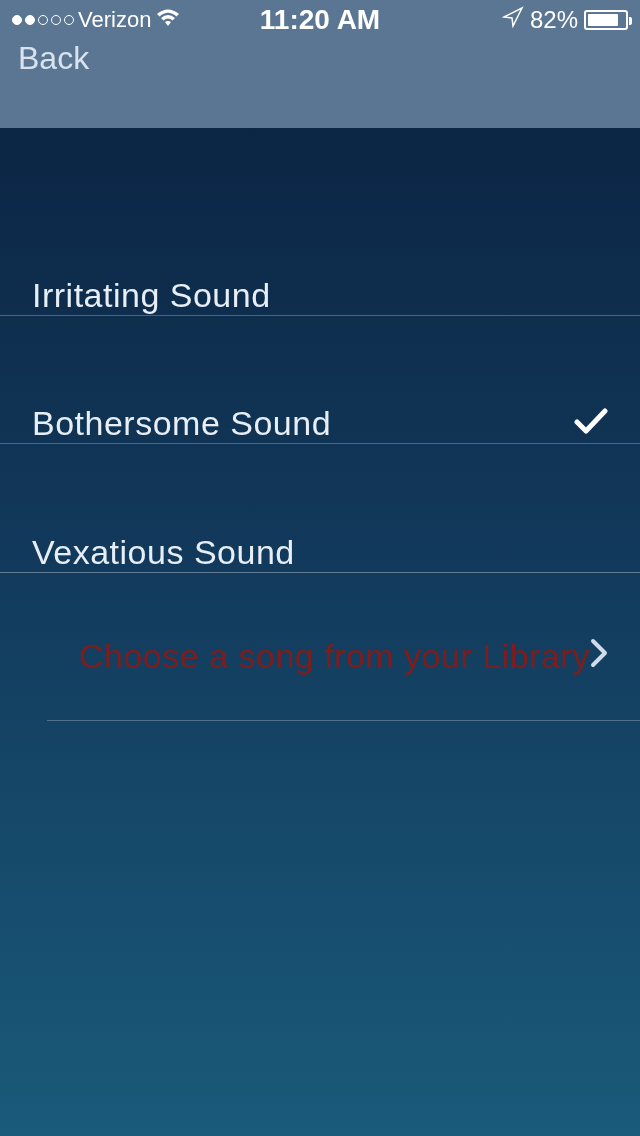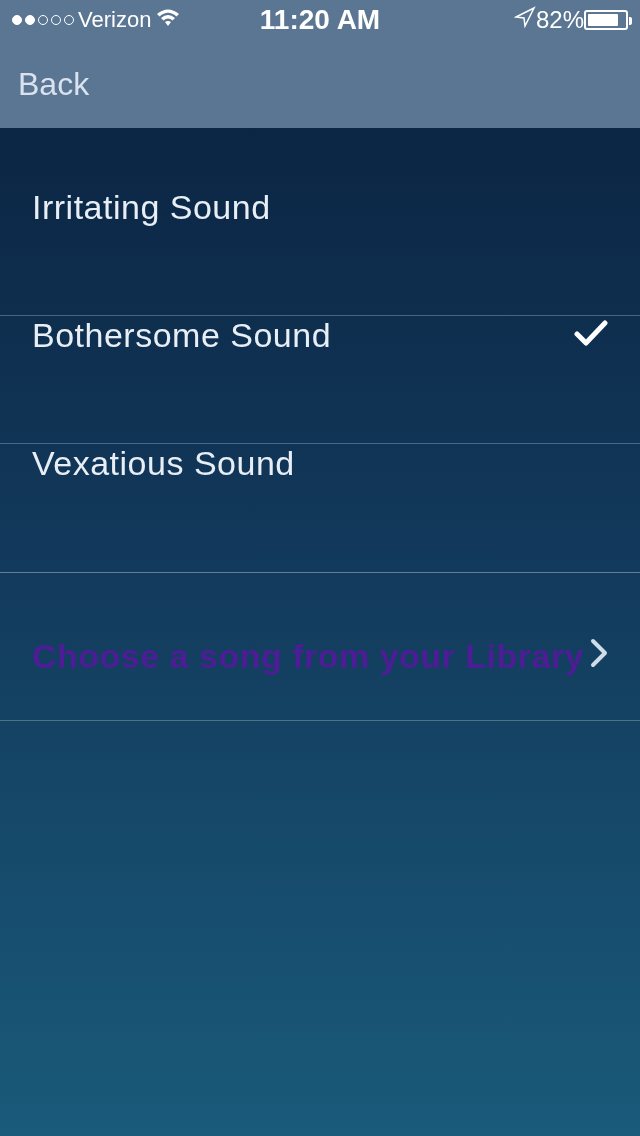--- a/index.html
+++ b/index.html
@@ -11,47 +11,47 @@
       background: #5a7692;
       display: flex;
       align-items: center;
       justify-content: space-between;
       padding: 0 12px;
       color: #fff;
       font-size: 24px;
       font-weight: 500;
     }
     .status-left { display: flex; align-items: center; }
-    .status-right { display: flex; align-items: center; gap: 0; }
+    .status-right { display: flex; align-items: center; gap: 6px; }
     .signal-dots { display: flex; gap: 3px; align-items: center; }
     .dot { width: 10px; height: 10px; border-radius: 50%; border: 1.5px solid #fff; }
     .dot.filled { background: #fff; }
     .carrier { font-size: 22px; margin-left: 4px; }
     .wifi { display: inline-block; margin-left: 4px; }
     .time { font-weight: 600; font-size: 28px; position: absolute; left: 50%; transform: translateX(-50%); text-align: center; }
     .battery { width: 44px; height: 20px; border: 2px solid #fff; border-radius: 3px; position: relative; display: flex; align-items: center; padding: 2px; }
     .battery::after { content: ''; position: absolute; right: -6px; top: 5px; width: 3px; height: 8px; background: #fff; border-radius: 0 2px 2px 0; }
     .battery-fill { background: #fff; height: 100%; border-radius: 1px; }
 
     .nav-bar {
       height: 88px;
       background: #5a7692;
       display: flex;
-      align-items: center;
+      align-items: flex-start;
       position: relative;
       padding: 0 18px;
     }
     .back-btn { color: #d8e3ef; font-size: 32px; font-weight: 300; background: none; border: none; cursor: pointer; }
     .nav-title { position: absolute; left: 50%; transform: translateX(-50%); color: #eef4fa; font-size: 34px; font-weight: 600; letter-spacing: 0.5px; }
 
     .content { padding-top: 60px; }
 
     .list-row {
       display: flex;
-      align-items: flex-start;
+      align-items: flex-end;
       justify-content: space-between;
       height: 128px;
       padding: 0 32px;
       border-bottom: 1px solid rgba(255,255,255,0.25);
       color: #e8eef5;
       font-size: 34px;
       font-weight: 300;
       cursor: pointer;
       letter-spacing: 0.5px;
     }
@@ -66,25 +66,26 @@
     }
 
     .library-section { padding-top: 20px; }
     .library-row {
       display: flex;
       align-items: center;
       justify-content: space-between;
       height: 128px;
       padding: 0 32px;
       border-bottom: 1px solid rgba(255,255,255,0.25);
-      color: #4c1d95;
+      color: #7f1d1d;
       font-size: 34px;
-      font-weight: 700;
+      font-weight: 400;
       cursor: pointer;
       letter-spacing: 0.5px;
+      margin-left: 47px;
     }
   </style>
 </head>
 <body>
 
 <div class="status-bar">
   <div class="status-left">
     <span class="signal-dots">
       <span class="dot filled"></span>
         <span class="dot filled"></span>

